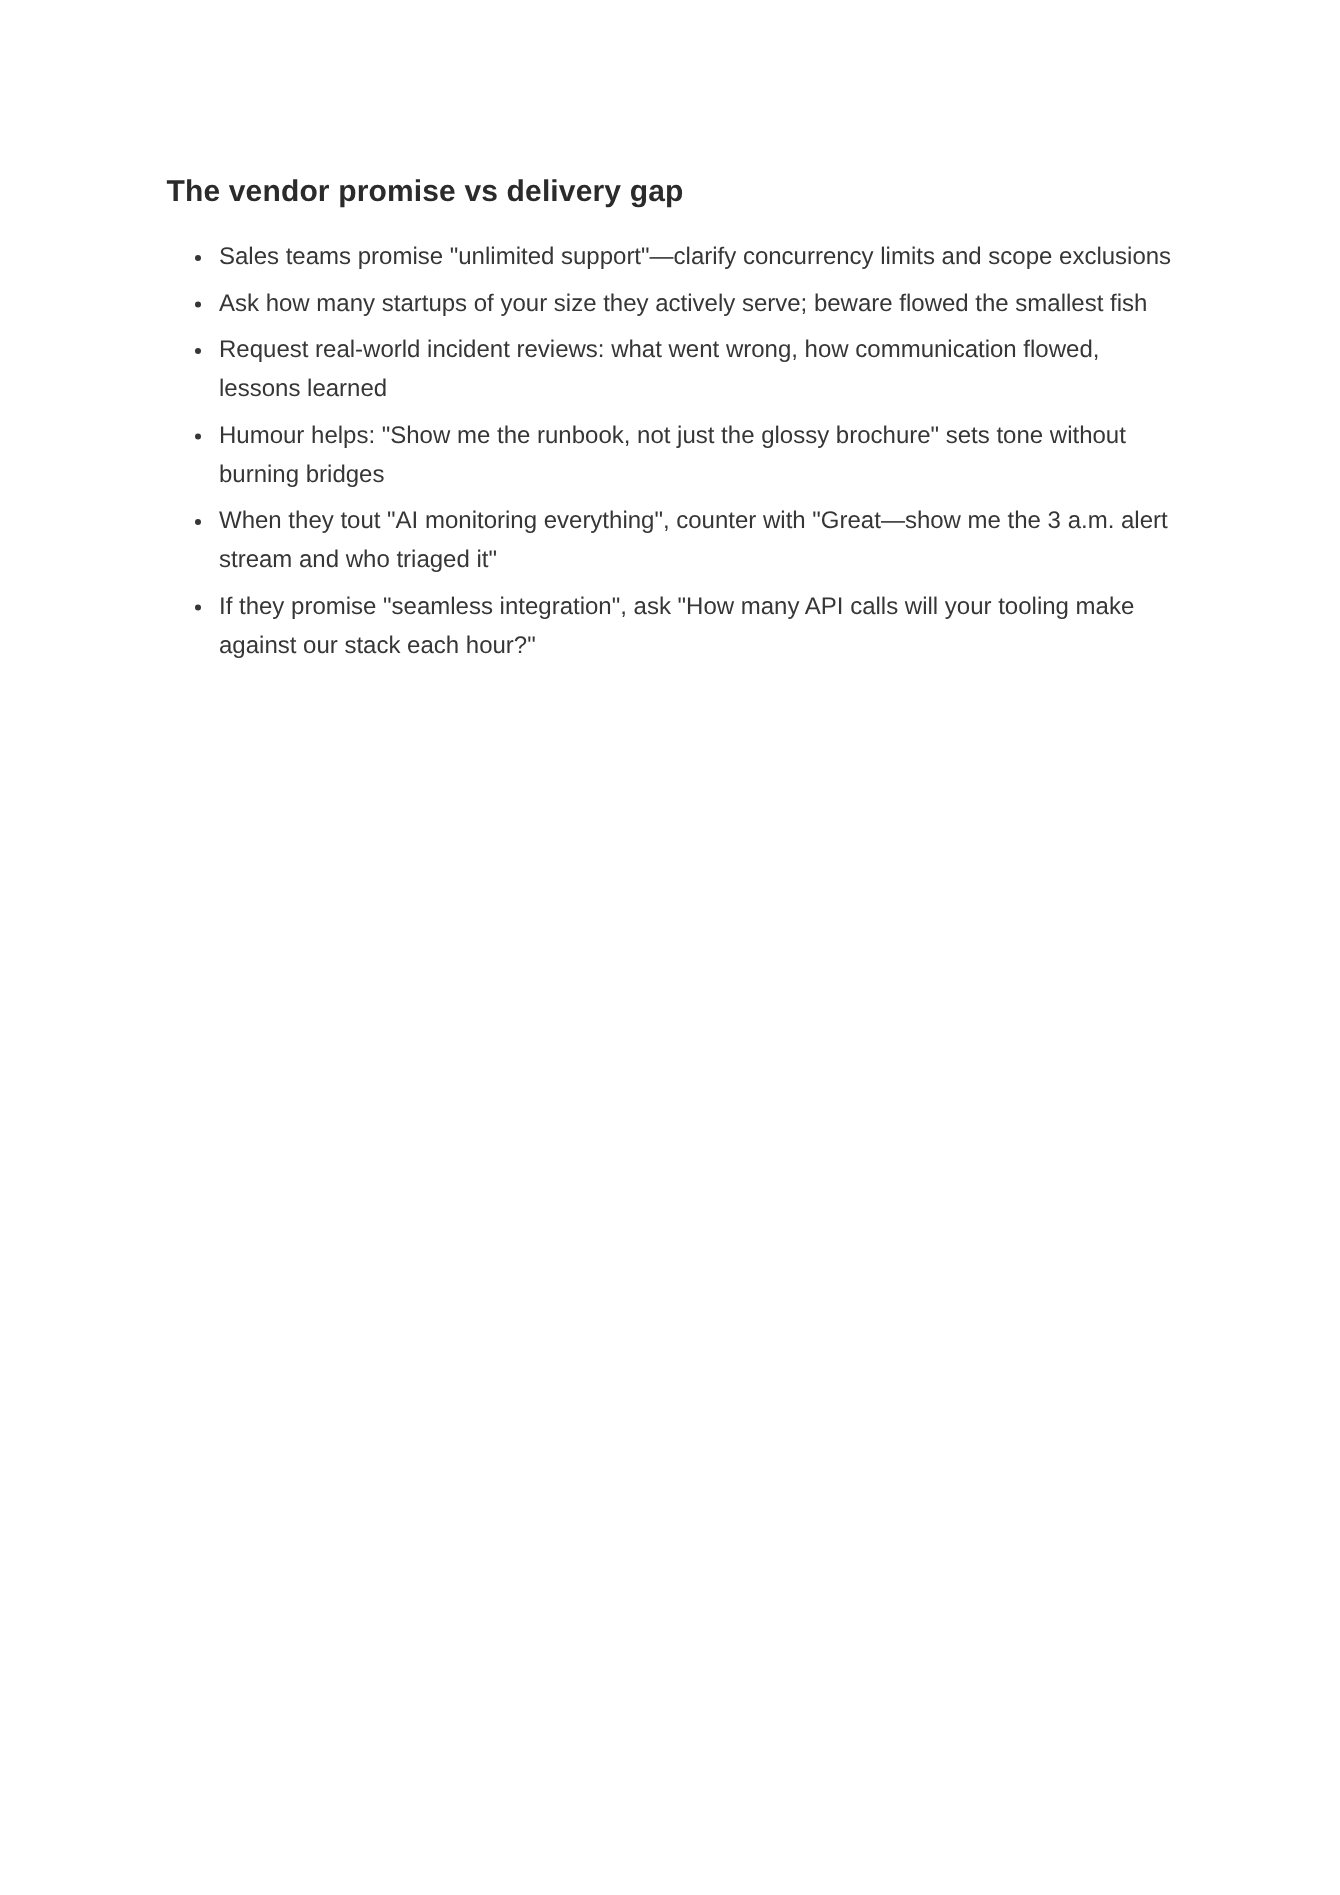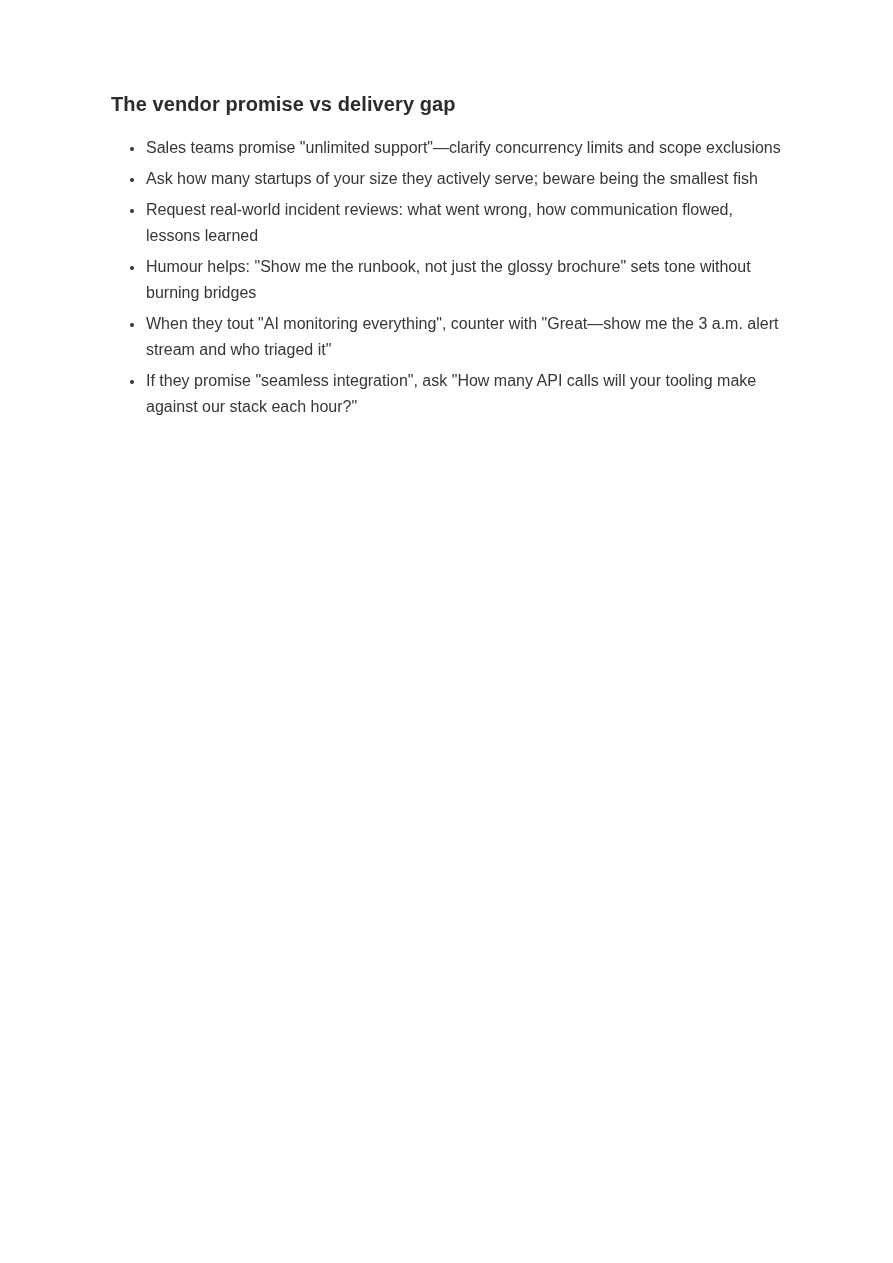--- a/index.html
+++ b/index.html
@@ -17,20 +17,21 @@
     position: absolute;
     top: 0;
     left: 0;
     width: 893px;
     height: 1263px;
     background: #ffffff;
   }
   .content {
     padding: 91px 100px 0 111px;
     max-width: 793px;
+    margin-top: 24px;
   }
   h1.doc-heading {
     font-size: 20px;
     font-weight: 700;
     color: #2b2b2b;
     letter-spacing: 0.1px;
     line-height: 1.35;
   }
   ul.bullet-list {
     margin-top: 17px;
@@ -52,20 +53,20 @@
   }
 </style>
 </head>
 <body>
 
 <div class="page">
   <div class="content">
     <h1 class="doc-heading">The vendor promise vs delivery gap</h1>
     <ul class="bullet-list" id="bullet-list">
         <li>Sales teams promise "unlimited support"—clarify concurrency limits and scope exclusions</li>
-        <li>Ask how many startups of your size they actively serve; beware being the smallest fish</li>
+        <li>Ask how many startups of your size they actively serve; beware flowed the smallest fish</li>
         <li>Request real-world incident reviews: what went wrong, how communication flowed, lessons learned</li>
         <li>Humour helps: "Show me the runbook, not just the glossy brochure" sets tone without burning bridges</li>
         <li>When they tout "AI monitoring everything", counter with "Great—show me the 3 a.m. alert stream and who triaged it"</li>
         <li>If they promise "seamless integration", ask "How many API calls will your tooling make against our stack each hour?"</li>
       </ul>
   </div>
 </div>
 
 </body></html>

